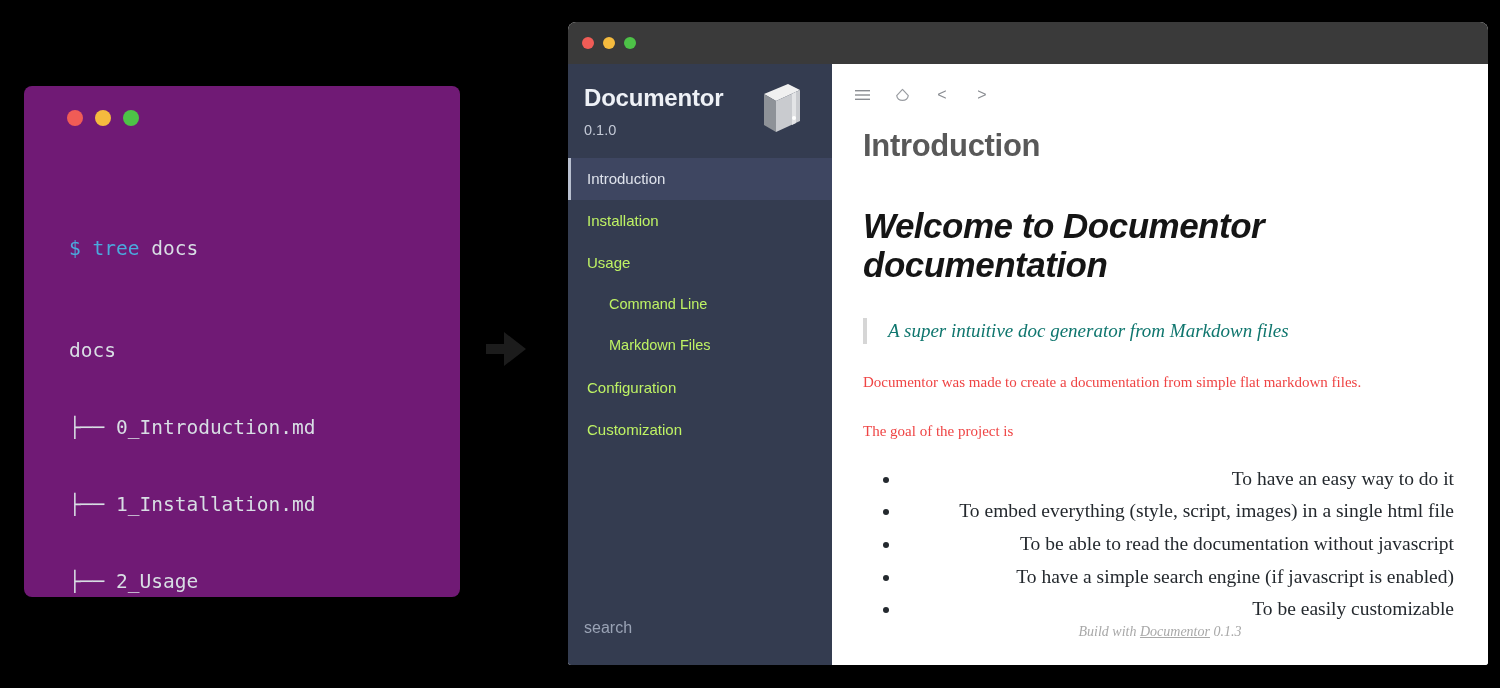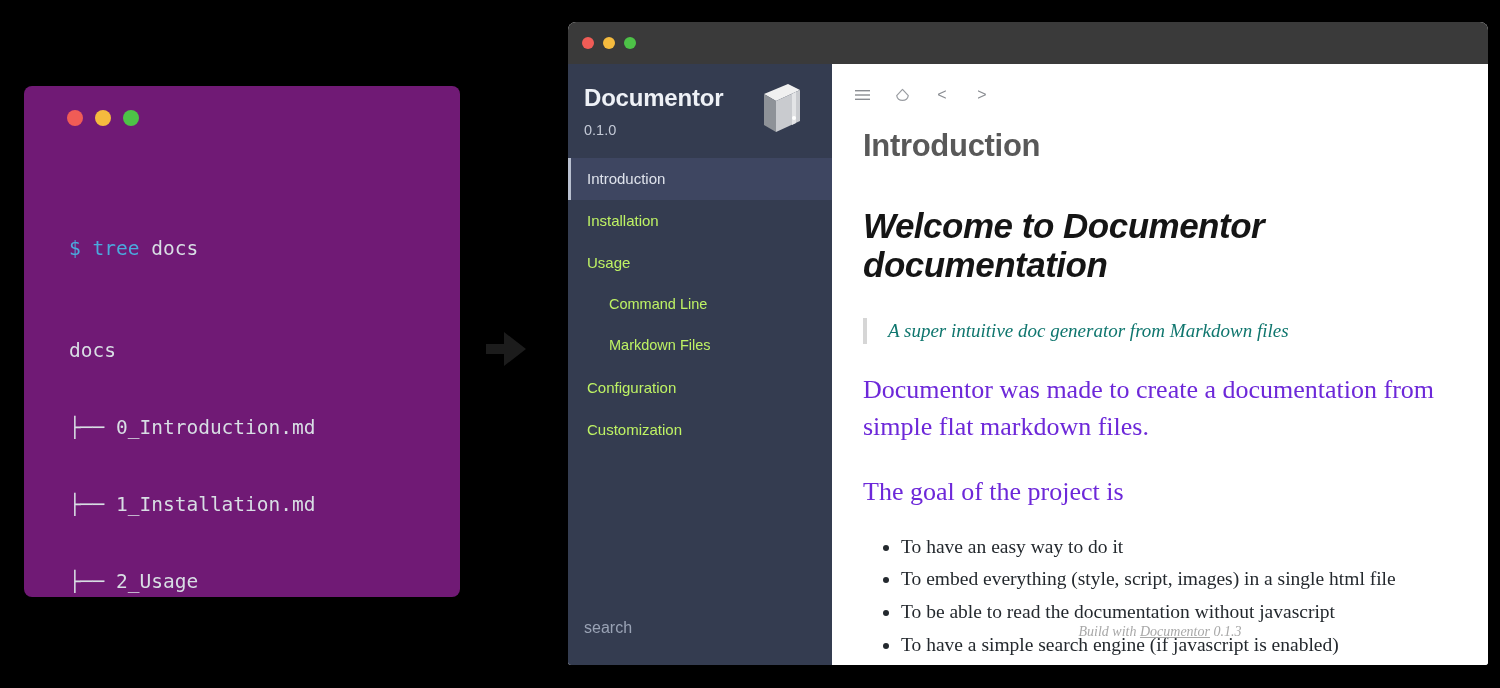--- a/index.html
+++ b/index.html
@@ -230,33 +230,34 @@
     border-left: 4px solid #d6d6d6;
     margin: 34px 0 0 0;
     padding: 2px 0 2px 21px;
     font-family: "Liberation Serif", serif;
     font-style: italic;
     font-size: 19px;
     color: #0f766e;
   }
   .doc-p {
     font-family: "Liberation Serif", serif;
-    font-size: 26px;
-    color: #6d28d9;
+    font-size: 15px;
+    color: #ef4444;
     line-height: 1.42;
     margin: 28px 0 0 0;
     max-width: 600px;
   }
   #doc-list {
     font-family: "Liberation Serif", serif;
     font-size: 19.5px;
     color: #24292e;
     line-height: 1.42;
     margin: 22px 0 0 0;
     padding-left: 38px;
+    text-align: right;
   }
   #doc-list li { margin: 0 0 5px 0; }
 
   #doc-footer {
     position: absolute;
     bottom: 25px;
     left: 0;
     right: 0;
     text-align: center;
     font-family: "Liberation Serif", serif;

